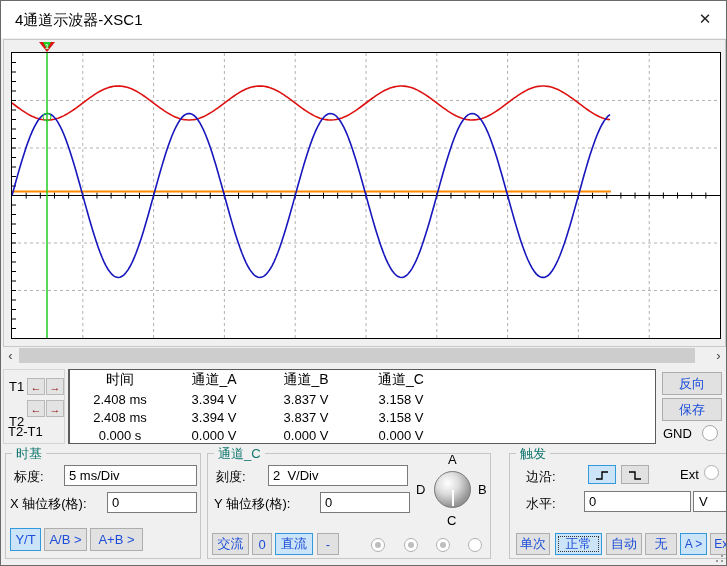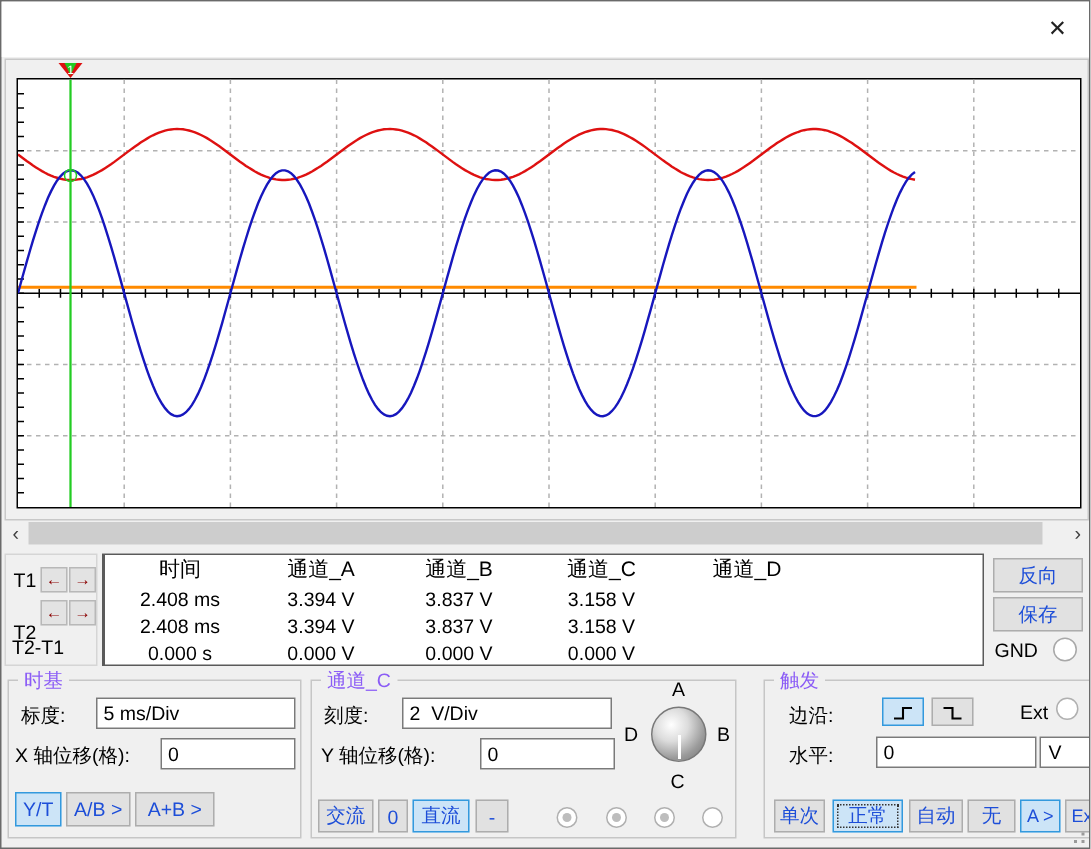--- a/index.html
+++ b/index.html
@@ -22,39 +22,40 @@
   .rt-row{display:grid;grid-template-columns:100px 88px 96px 94px 100px;height:18px;align-items:center;}
   .rt-row.hd{height:20px;font-size:14px;}
   .rt-cell{text-align:center;white-space:nowrap;}
   .btn{background:#e1e1e1;border:1px solid #adadad;font-size:13px;color:#1d4ed8;display:flex;align-items:center;justify-content:center;cursor:pointer;position:absolute;}
   .btn.sel{background:#cce4f7;border-color:#3399dd;}
   .btn.focusdot{outline:1px dotted #333;outline-offset:-4px;}
   .side-btn{left:661px;width:60px;height:23px;}
   .gnd-label{position:absolute;left:662px;top:425px;font-size:13px;}
   .gnd-circle{position:absolute;left:701px;top:424px;width:16px;height:16px;border-radius:50%;border:1px solid #a8a8a8;background:#fff;}
   .group{position:absolute;top:452px;height:106px;border:1px solid #c6c6c6;background:#f0f0f0;}
-  .group-label{position:absolute;top:-9px;left:6px;background:#f0f0f0;padding:0 4px;font-size:13px;color:#8b5cf6;}
+  .group-label{position:absolute;top:-9px;left:6px;background:#f0f0f0;padding:0 4px;font-size:13px;color:#0f766e;}
   .flabel{position:absolute;font-size:13px;color:#000;white-space:nowrap;}
   .field{position:absolute;height:21px;border:1px solid #7a7a7a;background:#fff;font-size:13px;padding:0 4px;color:#000;}
   .unitbox{position:absolute;height:21px;border:1px solid #7a7a7a;background:#fff;font-size:13px;display:flex;align-items:center;padding-left:5px;color:#000;}
   .radio{position:absolute;width:14px;height:14px;border-radius:50%;border:1px solid #b0b0b0;background:#fff;}
   .radio.filled::after{content:"";position:absolute;left:3px;top:3px;width:6px;height:6px;border-radius:50%;background:#bdbdbd;}
   .knob{position:absolute;width:37px;height:37px;border-radius:50%;border:1px solid #787878;
         background:radial-gradient(circle at 36% 32%, #ffffff 0%, #dcdcdc 34%, #9a9a9a 68%, #707070 100%);}
   .knob-pointer{position:absolute;left:17px;top:18px;width:2px;height:16px;background:#fff;}
   .knob-label{position:absolute;font-size:13px;color:#000;}
   .grip{position:absolute;right:3px;bottom:3px;width:12px;height:12px;}
   .grip i{position:absolute;width:2px;height:2px;background:#9a9a9a;}
 </style>
 </head>
 <body>
 
 <div class="window">
 
   <div class="titlebar">
+    <span class="title">4通道示波器-XSC1</span>
     <span class="close-btn">✕</span>
   </div>
 
   <div class="scope-outer"></div>
 
   <svg class="cursor-marker" width="18" height="12">
     <polygon points="1,1 17,1 9,11" fill="#dd1111"></polygon>
     <polygon points="5,1 13,1 9,9" fill="#22cc22"></polygon>
     <text x="9" y="8" font-size="8" fill="#ffffff" text-anchor="middle">1</text>
   </svg>
@@ -176,21 +177,20 @@
     <div class="arrow-btn" style="left:42px;top:30px;">→</div>
     <span class="cframe-label" style="left:4px;top:54px;">T2-T1</span>
   </div>
 
   <div class="readout-table">
     <div class="rt-row hd">
       <div class="rt-cell">时间</div>
       <div class="rt-cell">通道_A</div>
       <div class="rt-cell">通道_B</div>
       <div class="rt-cell">通道_C</div>
-      <div class="rt-cell">通道_D</div>
     </div>
     <div class="rt-row">
       <div class="rt-cell">2.408 ms</div>
       <div class="rt-cell">3.394 V</div>
       <div class="rt-cell">3.837 V</div>
       <div class="rt-cell">3.158 V</div>
       <div class="rt-cell"></div>
     </div>
     <div class="rt-row">
       <div class="rt-cell">2.408 ms</div>

